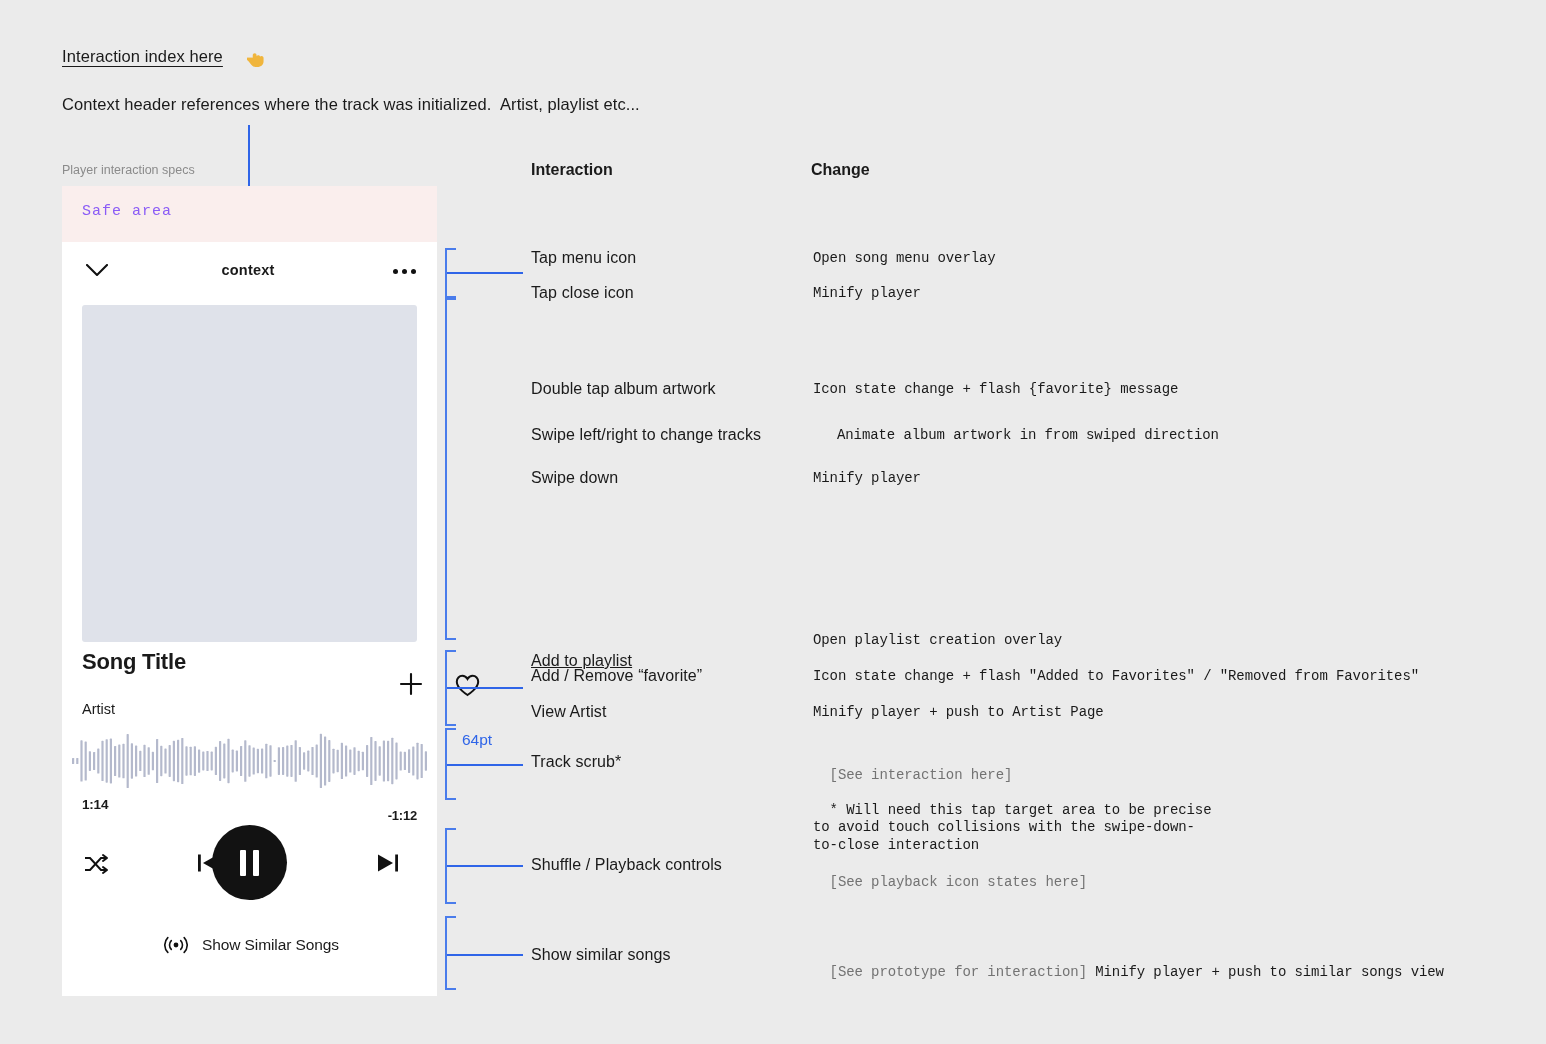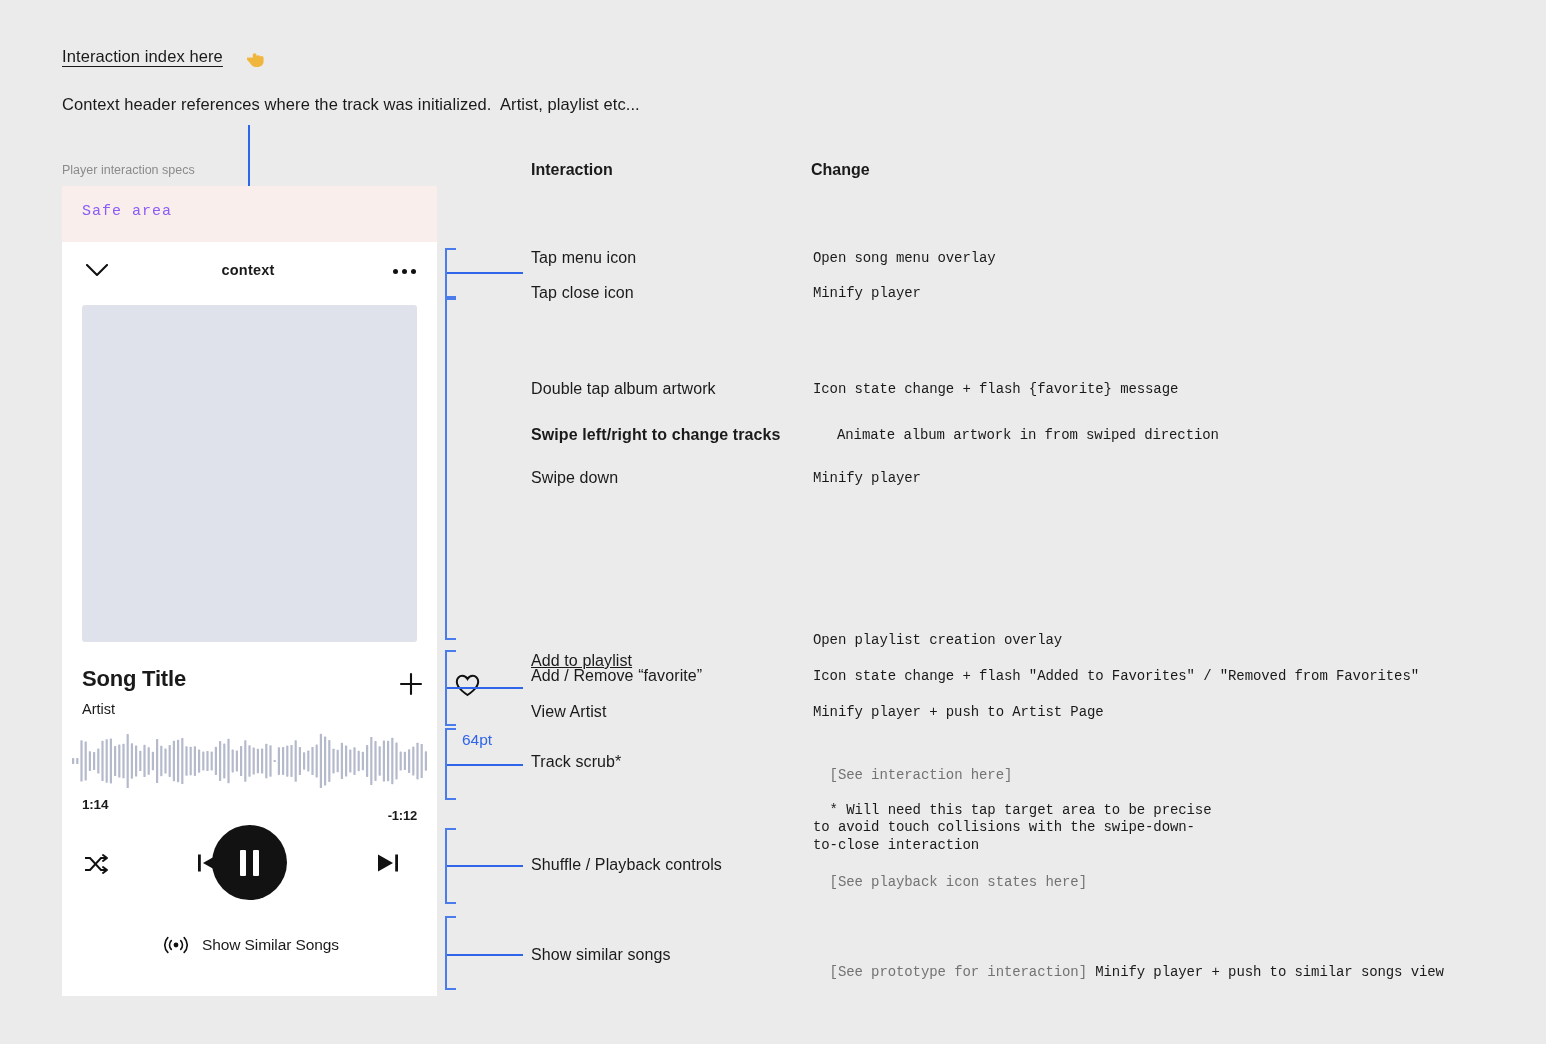--- a/index.html
+++ b/index.html
@@ -155,21 +155,21 @@
     height: 337px;
     background: #dfe2ea;
     border-radius: 3px;
     cursor: pointer;
   }
 
   
   #song-title {
     position: absolute;
     left: 20px;
-    top: 424px;
+    top: 407px;
     font-size: 22px;
     font-weight: bold;
     letter-spacing: -0.2px;
     white-space: nowrap;
   }
   #artist-name {
     position: absolute;
     left: 20px;
     top: 459px;
     font-size: 14.5px;
@@ -607,21 +607,21 @@
 <div class="bracket" style="top:916px;height:74px;">
   <div class="vbar"></div>
     <div class="tcap"></div>
     <div class="bcap"></div>
   <div class="lead" style="top:38px;"></div>
 </div>
 
 <div class="spec-interaction" style="top:249px;">Tap menu icon</div>
 <div class="spec-interaction" style="top:284px;">Tap close icon</div>
 <div class="spec-interaction" style="top:380px;">Double tap album artwork</div>
-<div class="spec-interaction" style="top:426px;font-weight:bold;">Swipe left/right to change tracks</div>
+<div class="spec-interaction" style="top:426px;">Swipe left/right to change tracks</div>
 <div class="spec-interaction" style="top:469px;">Swipe down</div>
 <div class="spec-interaction" style="top:652px;text-decoration:underline;">Add to playlist</div>
 <div class="spec-interaction" style="top:667px;">Add / Remove “favorite”</div>
 <div class="spec-interaction" style="top:703px;">View Artist</div>
 <div class="spec-interaction" style="top:753px;">Track scrub*</div>
 <div class="spec-interaction" style="top:856px;">Shuffle / Playback controls</div>
 <div class="spec-interaction" style="top:946px;">Show similar songs</div>
 
 <div class="spec-change mono" style="top:250px;">Open song menu overlay</div>
 <div class="spec-change mono" style="top:285px;">Minify player</div>

